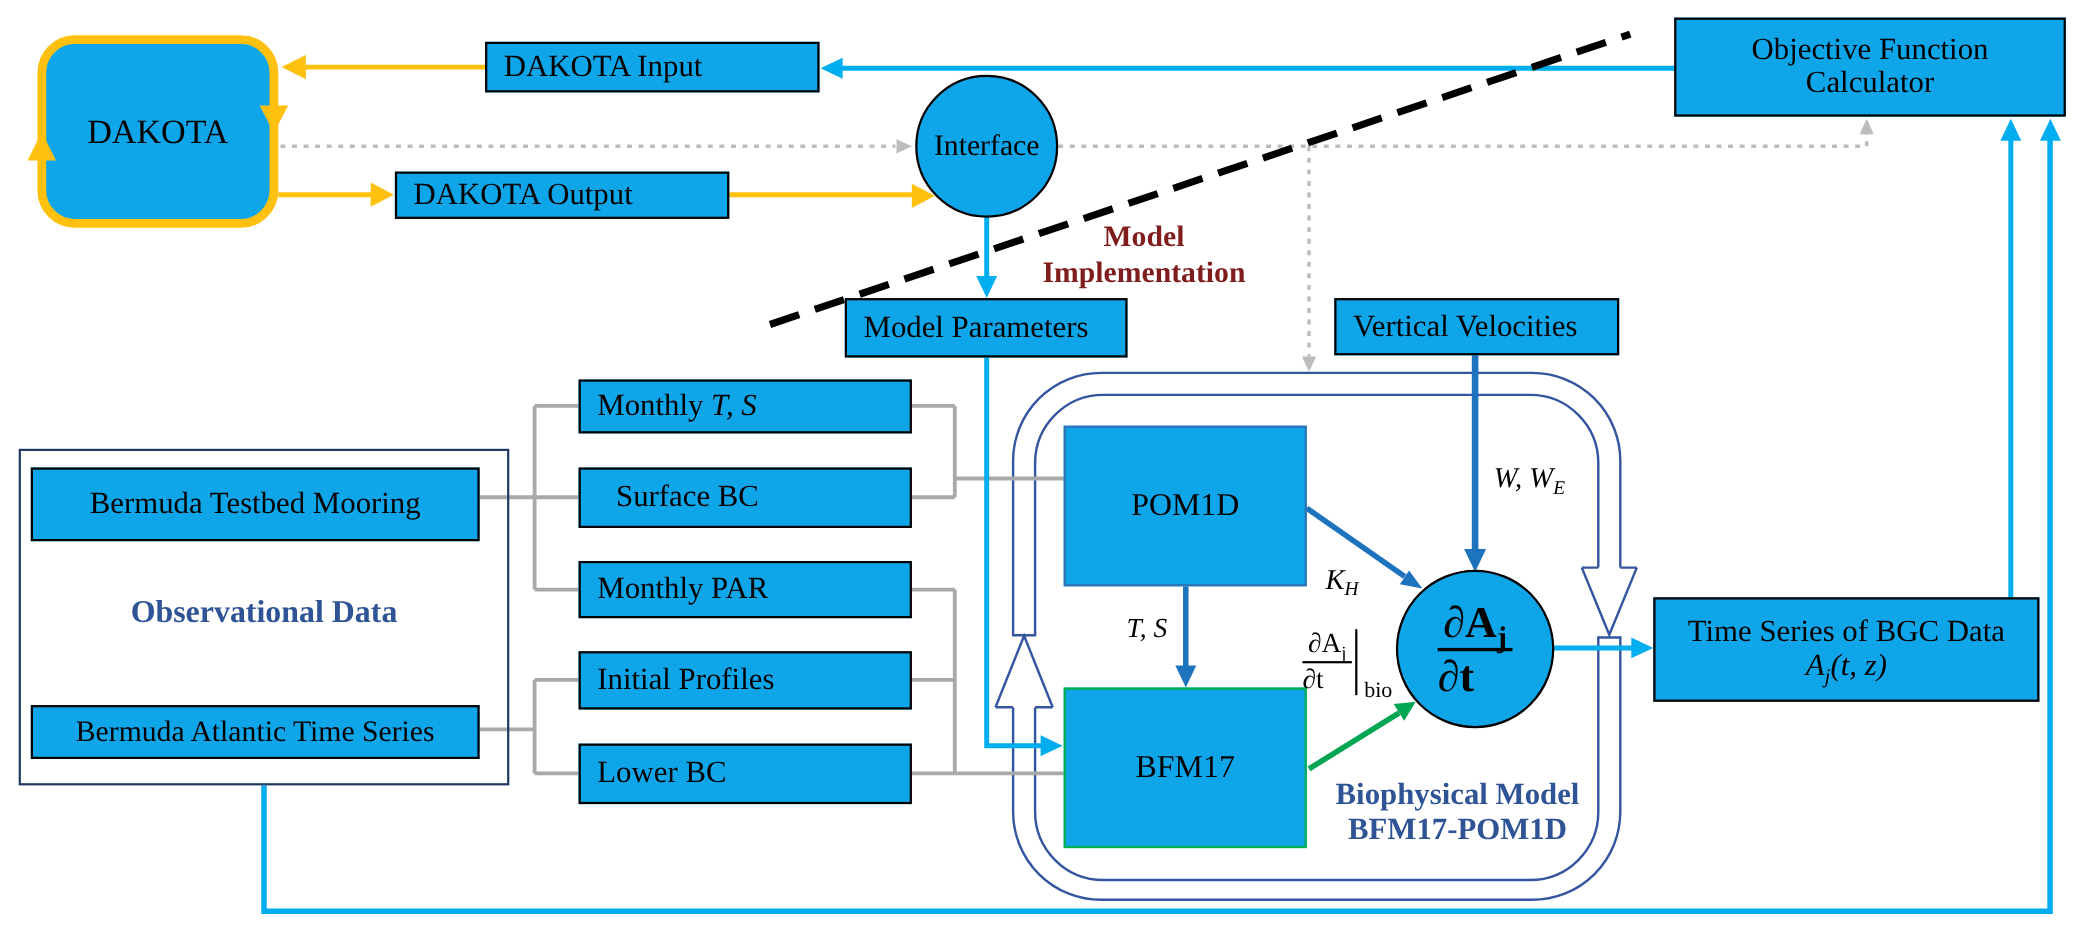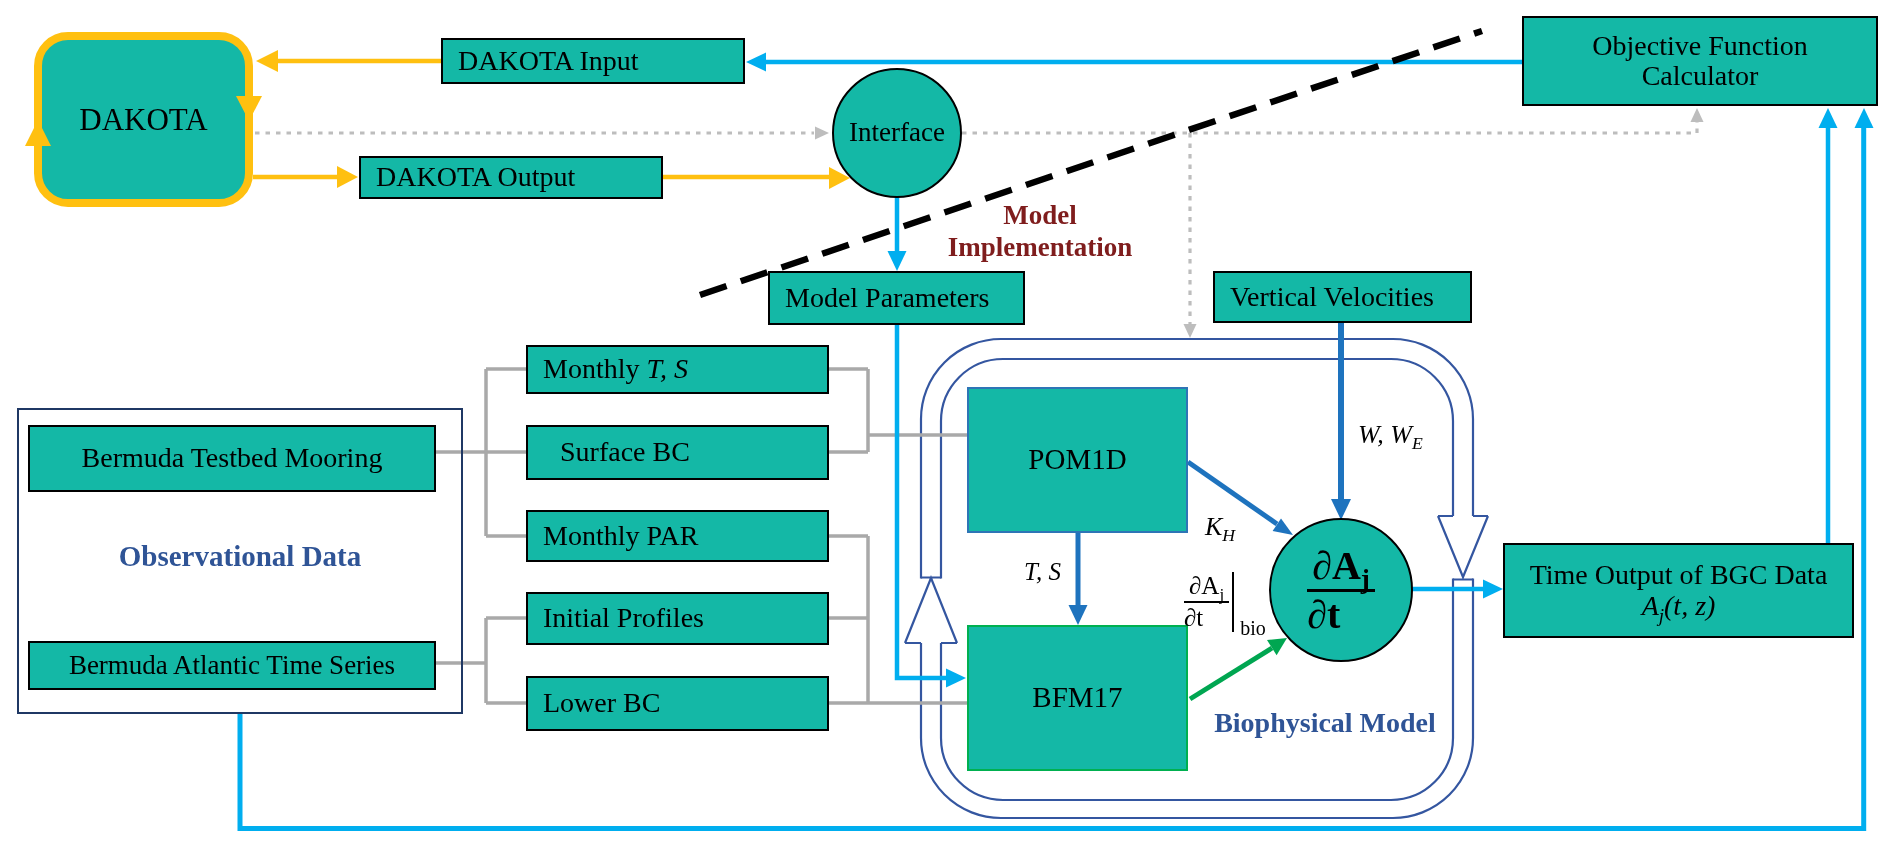--- a/index.html
+++ b/index.html
@@ -1,21 +1,21 @@
 <!DOCTYPE html>
 <html style="--accent-yellow: #FFC010; --accent-cyan: #00AEEF; --arrow-blue: #1E73BE; --arrow-green: #00A651; --ring-navy: #3456A0; --box-blue: #2E75B6; --box-green: #00B050; --obs-border-navy: #1F3864; --text-navy: #2F5496; --gray-line: #A9A9A9; --gray-dotted: #BDBDBD;"><head>
 <meta charset="utf-8">
 <style>
   html,body{margin:0;padding:0;background:#fff;}
   #canvas{position:relative;width:1895px;height:850px;background:#ffffff;overflow:hidden;
           font-family:"Liberation Serif","DejaVu Serif",serif;color:#000;}
   #wires{position:absolute;left:0;top:0;width:1895px;height:850px;}
 
   
-  .box{position:absolute;box-sizing:border-box;background:#14b8a6;border:2px solid #000;
+  .box{position:absolute;box-sizing:border-box;background:#0ea5e9;border:2px solid #000;
        display:flex;align-items:center;font-size:28px;line-height:1.08;}
   .c{justify-content:center;text-align:center;}
   .l{padding-left:15px;justify-content:flex-start;}
   .lbl{position:absolute;white-space:nowrap;}
   .it{font-style:italic;}
   sub{font-size:0.68em;line-height:0;}
 
   
   #dakota{border:8px solid var(--accent-yellow);border-radius:34px;font-size:31px;}
   #interface-circle{border-radius:50%;font-size:27px;}
@@ -235,41 +235,42 @@
   </div>
 
   <div class="box c" id="dadt-circle" style="left:1269px;top:518px;width:144px;height:144px;">
     <span class="frac">
       <span class="num"><span>∂A</span><sub>j</sub></span>
       <span class="den">∂t</span>
     </span>
   </div>
 
   <div class="box c" id="time-series" style="left:1503px;top:543px;width:351px;height:95px;">
-    <span>Time Output of BGC Data</span>
+    <span>Time Series of BGC Data</span>
     <span class="it"><span>A</span><sub>j</sub><span>(t, z)</span></span>
   </div>
 
   <div class="lbl it" style="left:1358px;top:420px;font-size:26px;"><span>W, W</span><sub>E</sub></div>
 
   <div class="lbl it" style="left:1205px;top:512px;font-size:26px;"><span>K</span><sub>H</sub></div>
 
   <div class="lbl it" style="left:1024px;top:558px;font-size:25px;">T, S</div>
 
   <div class="lbl" id="bio-label" style="left:1184px;top:572px;">
     <span class="frac">
       <span class="num"><span>∂A</span><sub>j</sub></span>
       <span class="den">∂t</span>
     </span>
     <span class="vbar"></span>
     <span class="biosub">bio</span>
   </div>
 
   <div class="lbl navybold" style="left:1185px;top:707px;width:280px;text-align:center;font-size:28px;line-height:32px;">
     <div>Biophysical Model</div>
+    <div>BFM17-POM1D</div>
   </div>
 
   <svg id="wires-top" width="1895" height="850" viewBox="0 0 1895 850" style="position:absolute;left:0;top:0;">
     <polygon class="yhead" points="249,121 236,96 262,96"></polygon>
     <polygon class="yhead" points="38,120 25,146 51,146"></polygon>
   </svg>
 
 </div>
 
 </body></html>

